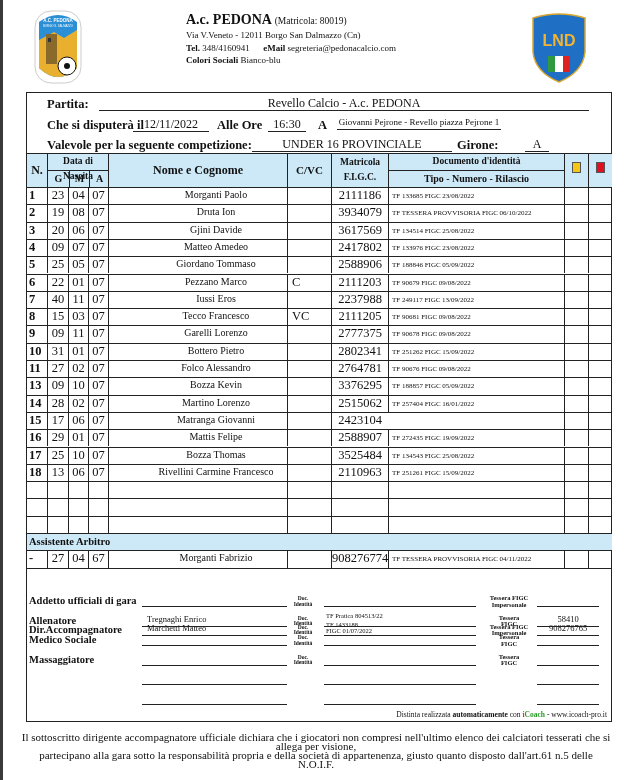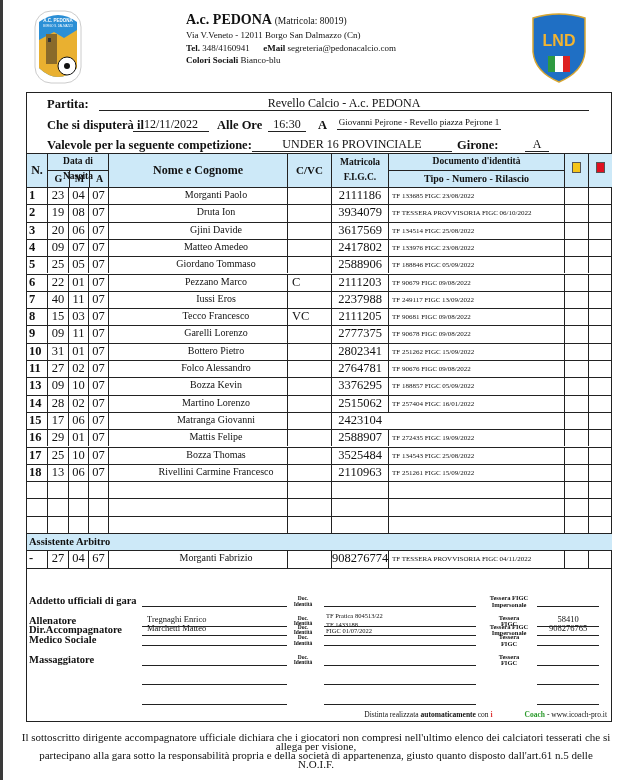--- a/index.html
+++ b/index.html
@@ -47,21 +47,21 @@
   .staff { position: absolute; left: 0; width: 585px; height: 20px; }
   .staff-label { position: absolute; left: 2px; font-weight: bold; font-size: 10.5px; top: 4px; white-space: nowrap; }
   .line { position: absolute; border-bottom: 1px solid #222; height: 14px; font-size: 8.5px; line-height: 13px; white-space: nowrap; }
   .doc-lbl { position: absolute; font-size: 5.5px; font-weight: bold; line-height: 5.5px; text-align: center; }
   .doc-line { position: absolute; border-bottom: 1px solid #222; height: 14px; font-size: 6.5px; line-height: 6.5px; white-space: nowrap; padding-left: 2px; }
   .tes-lbl { position: absolute; font-size: 6.5px; font-weight: bold; line-height: 6.5px; text-align: center; }
 
   .credits { position: absolute; right: 4px; bottom: 2px; font-size: 7.5px; }
   .credits b { font-weight: bold; }
   .credits .ic-i { color: #d33; font-weight: bold; }
-  .credits .ic-c { color: #2a9a2a; font-weight: bold; padding-left: 32px; }
+  .credits .ic-c { color: #2a9a2a; font-weight: bold; }
 
   .declaration { position: absolute; left: 20px; top: 733px; width: 592px; text-align: center; font-size: 11px; line-height: 9px; }
 </style>
 </head>
 <body>
 
 <div class="left-strip"></div>
 
 <svg class="club-logo" viewBox="0 0 48 74">
   <rect x="1" y="1" width="46" height="72" rx="16" fill="#fff" stroke="#ccc"></rect>

